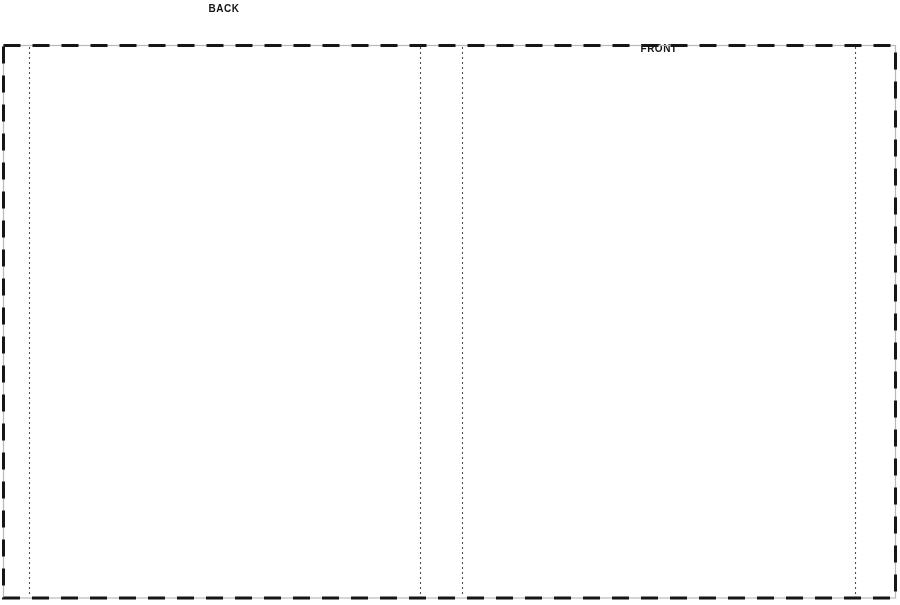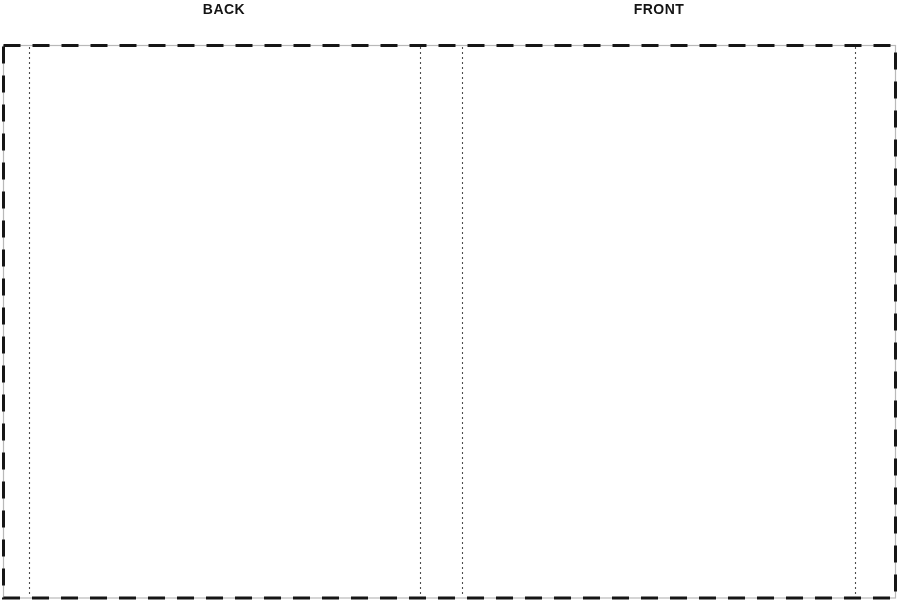--- a/index.html
+++ b/index.html
@@ -12,30 +12,30 @@
     width: 900px;
     height: 605px;
     background: #ffffff;
     overflow: hidden;
     font-family: "Liberation Sans", sans-serif;
   }
   .panel-label {
     position: absolute;
     top: 1px;
     transform: translateX(-50%);
-    font-size: 14px;
+    font-size: 10px;
     line-height: 16px;
     font-weight: bold;
     letter-spacing: 0.5px;
     color: #141414;
     white-space: nowrap;
     user-select: none;
   }
   .panel-label.back  { left: 224px; }
-  .panel-label.front { left: 659px; }
+  .panel-label.front { left: 659px; margin-top: 40px; }
   svg.guides {
     position: absolute;
     left: 0;
     top: 0;
     display: block;
   }
 </style>
 </head>
 <body>
 

